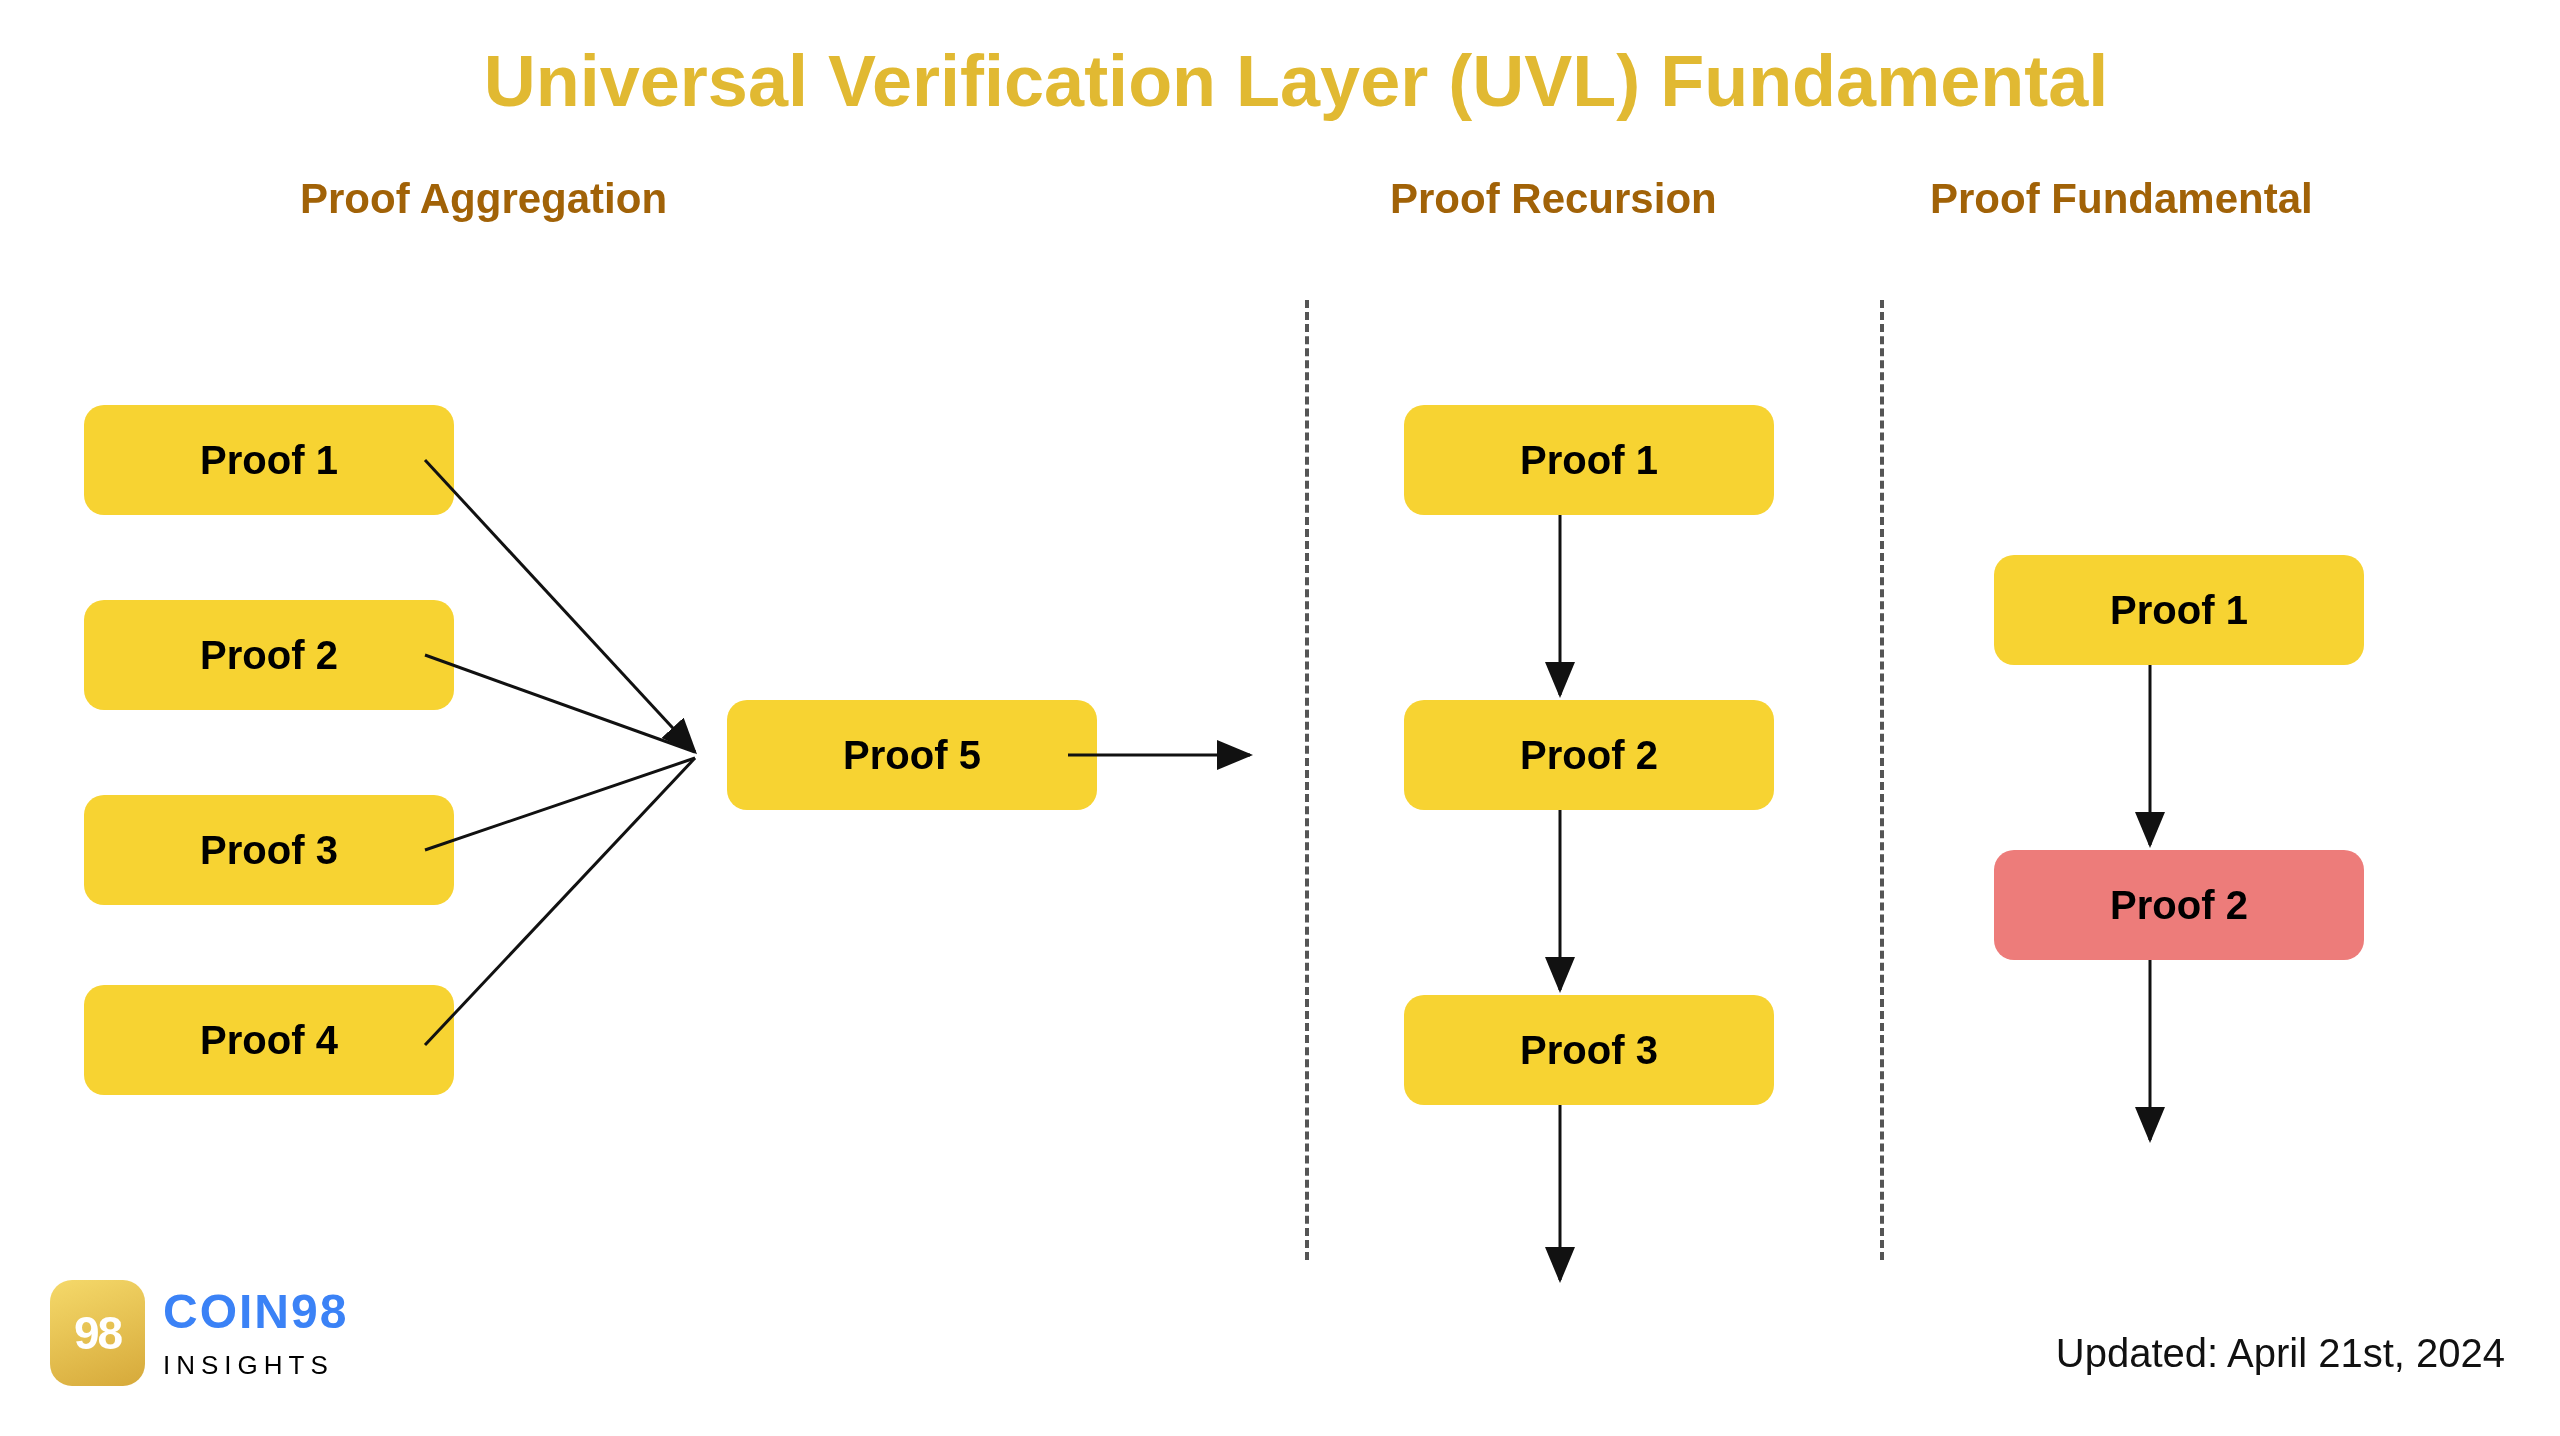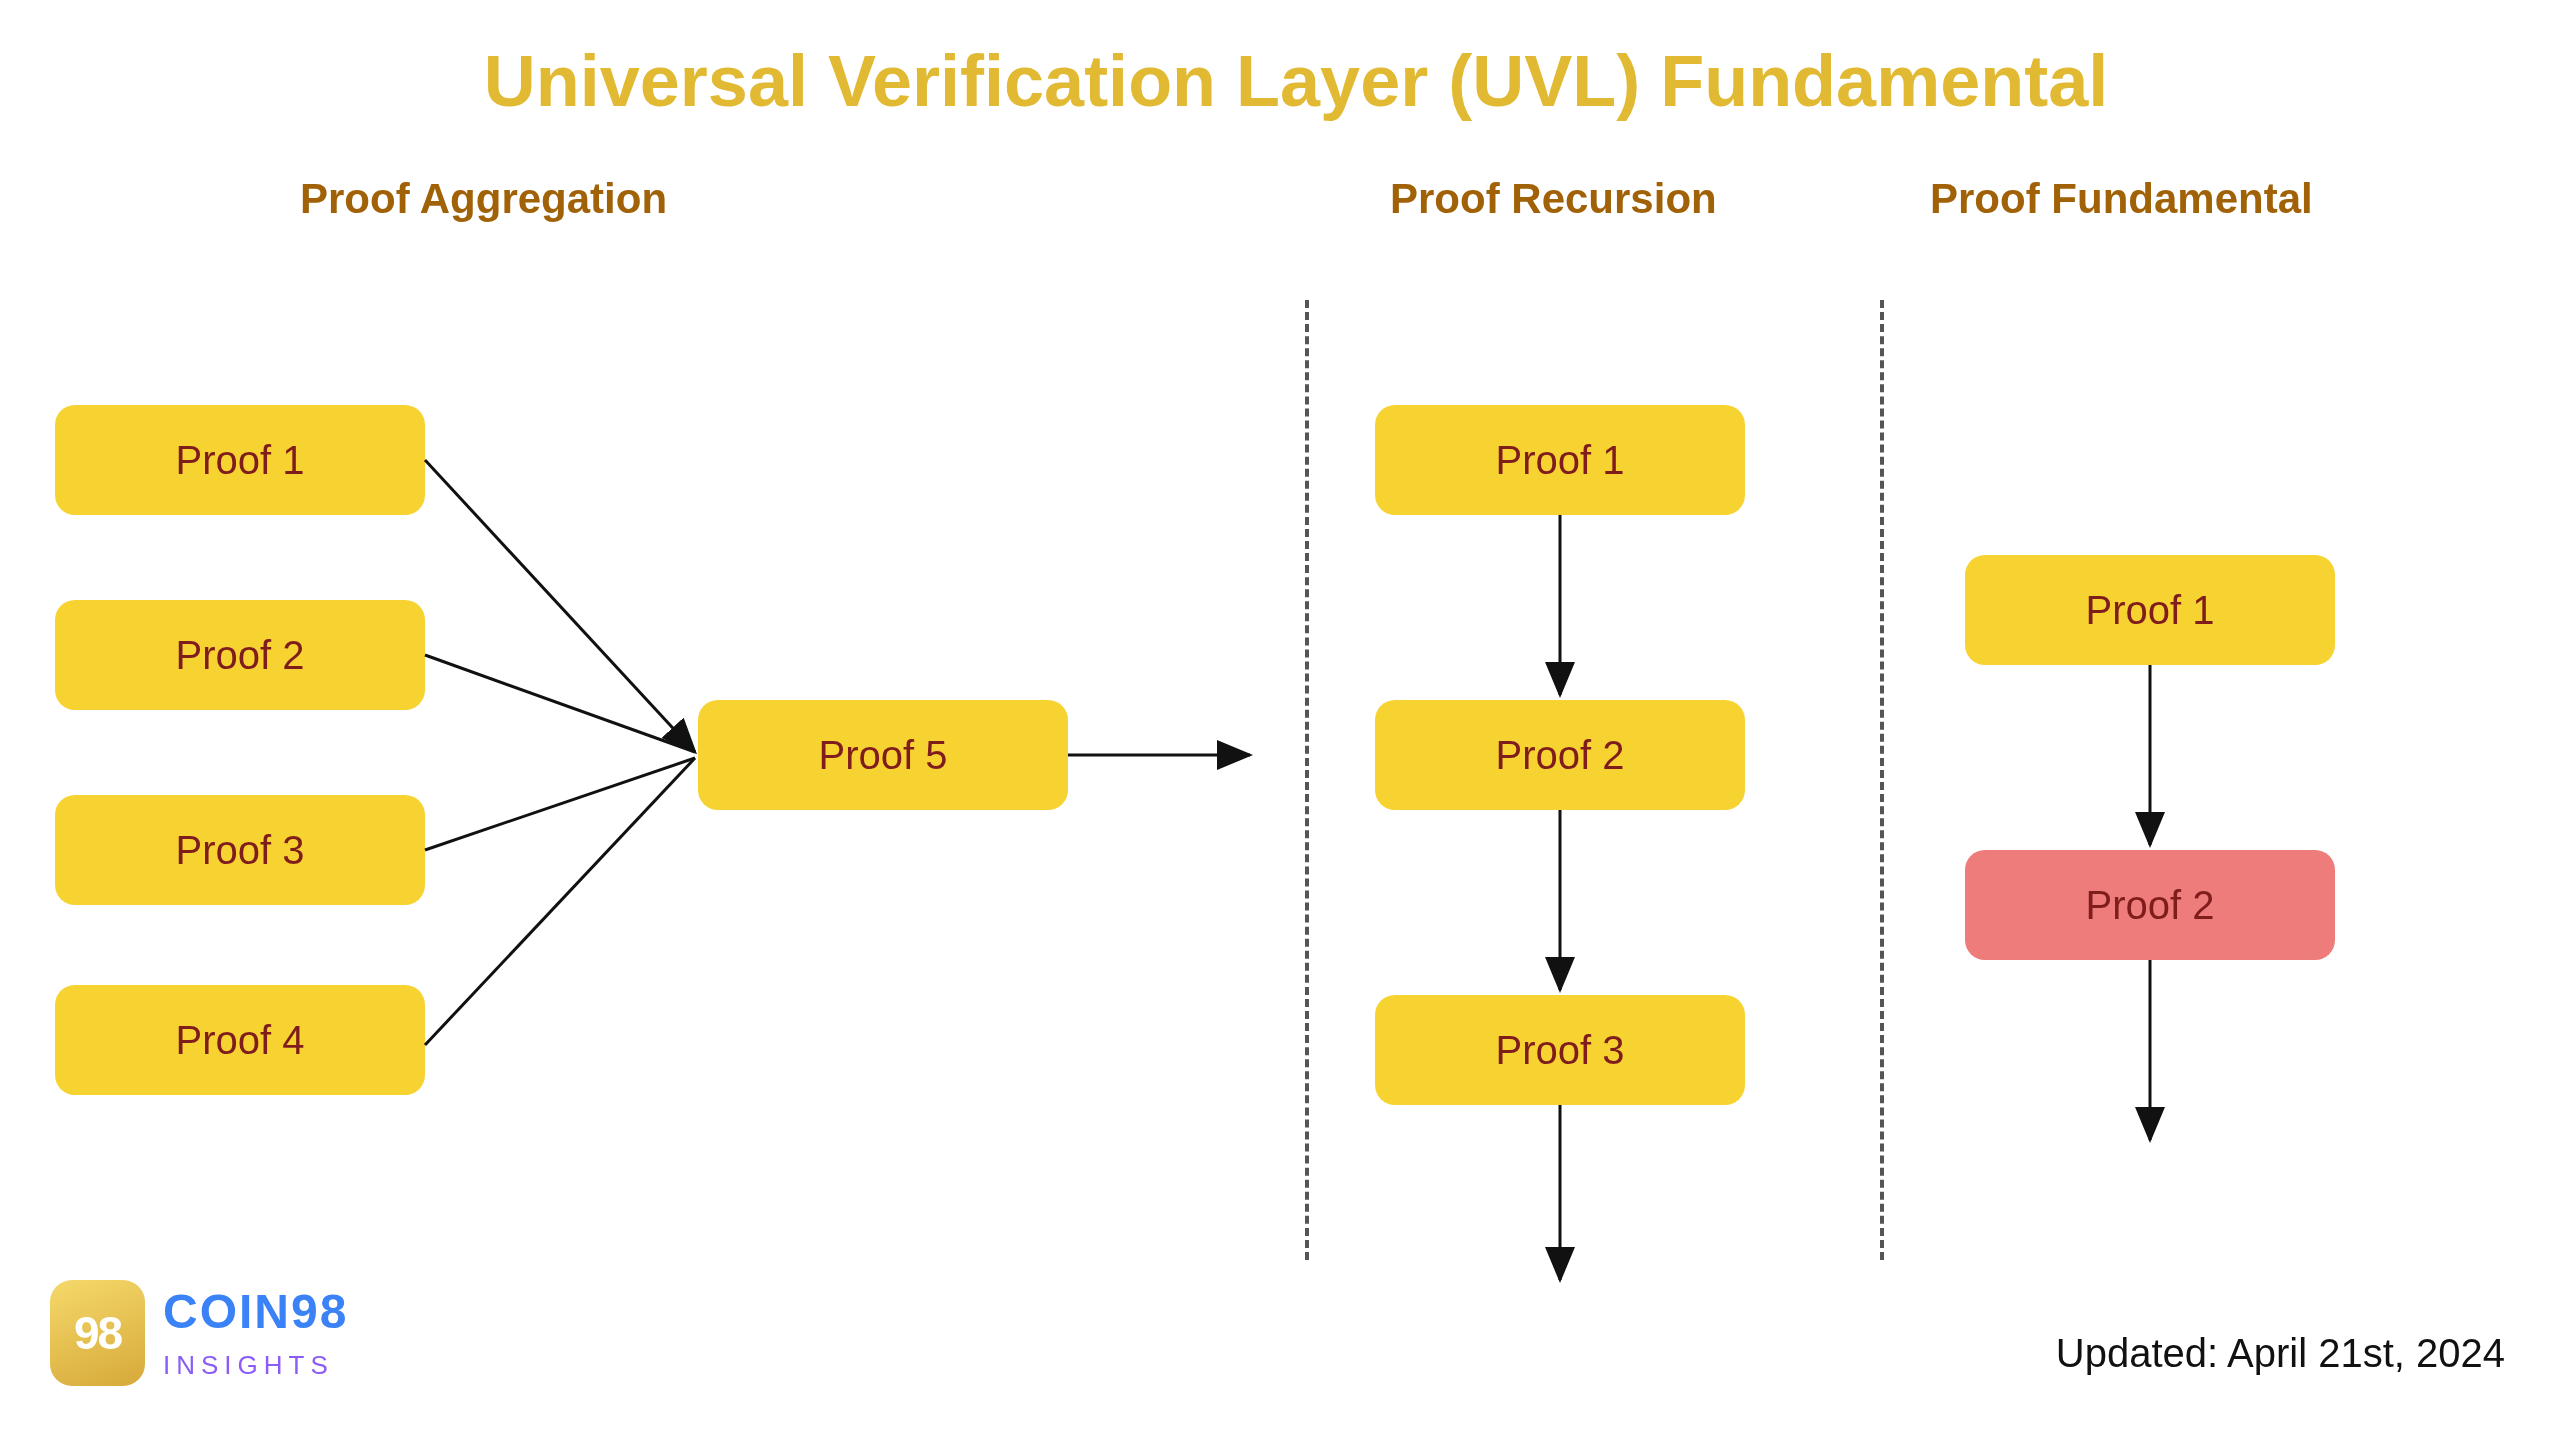--- a/index.html
+++ b/index.html
@@ -30,22 +30,23 @@
   }
   .proof-box {
     position: absolute;
     width: 370px;
     height: 110px;
     border-radius: 20px;
     display: flex;
     align-items: center;
     justify-content: center;
     font-size: 40px;
-    font-weight: 400;
-    color: #7f1d1d;
+    font-weight: 700;
+    color: #000000;
+    margin-left: 29px;
   }
   .yellow { background: #F7D332; }
   .red { background: #ED7C7A; }
   .svg-layer {
     position: absolute;
     top: 0; left: 0;
     width: 2560px;
     height: 1436px;
     pointer-events: none;
   }
@@ -78,21 +79,21 @@
   .logo-text { line-height: 1; }
   .logo-brand {
     font-size: 48px;
     font-weight: 600;
     color: #3b82f6;
     letter-spacing: 2px;
   }
   .logo-sub {
     font-size: 26px;
     font-weight: 500;
-    color: #8b5cf6;
+    color: #000000;
     letter-spacing: 6px;
     margin-top: 16px;
   }
   .updated {
     position: absolute;
     right: 55px;
     bottom: 60px;
     font-size: 40px;
     color: #111111;
   }

